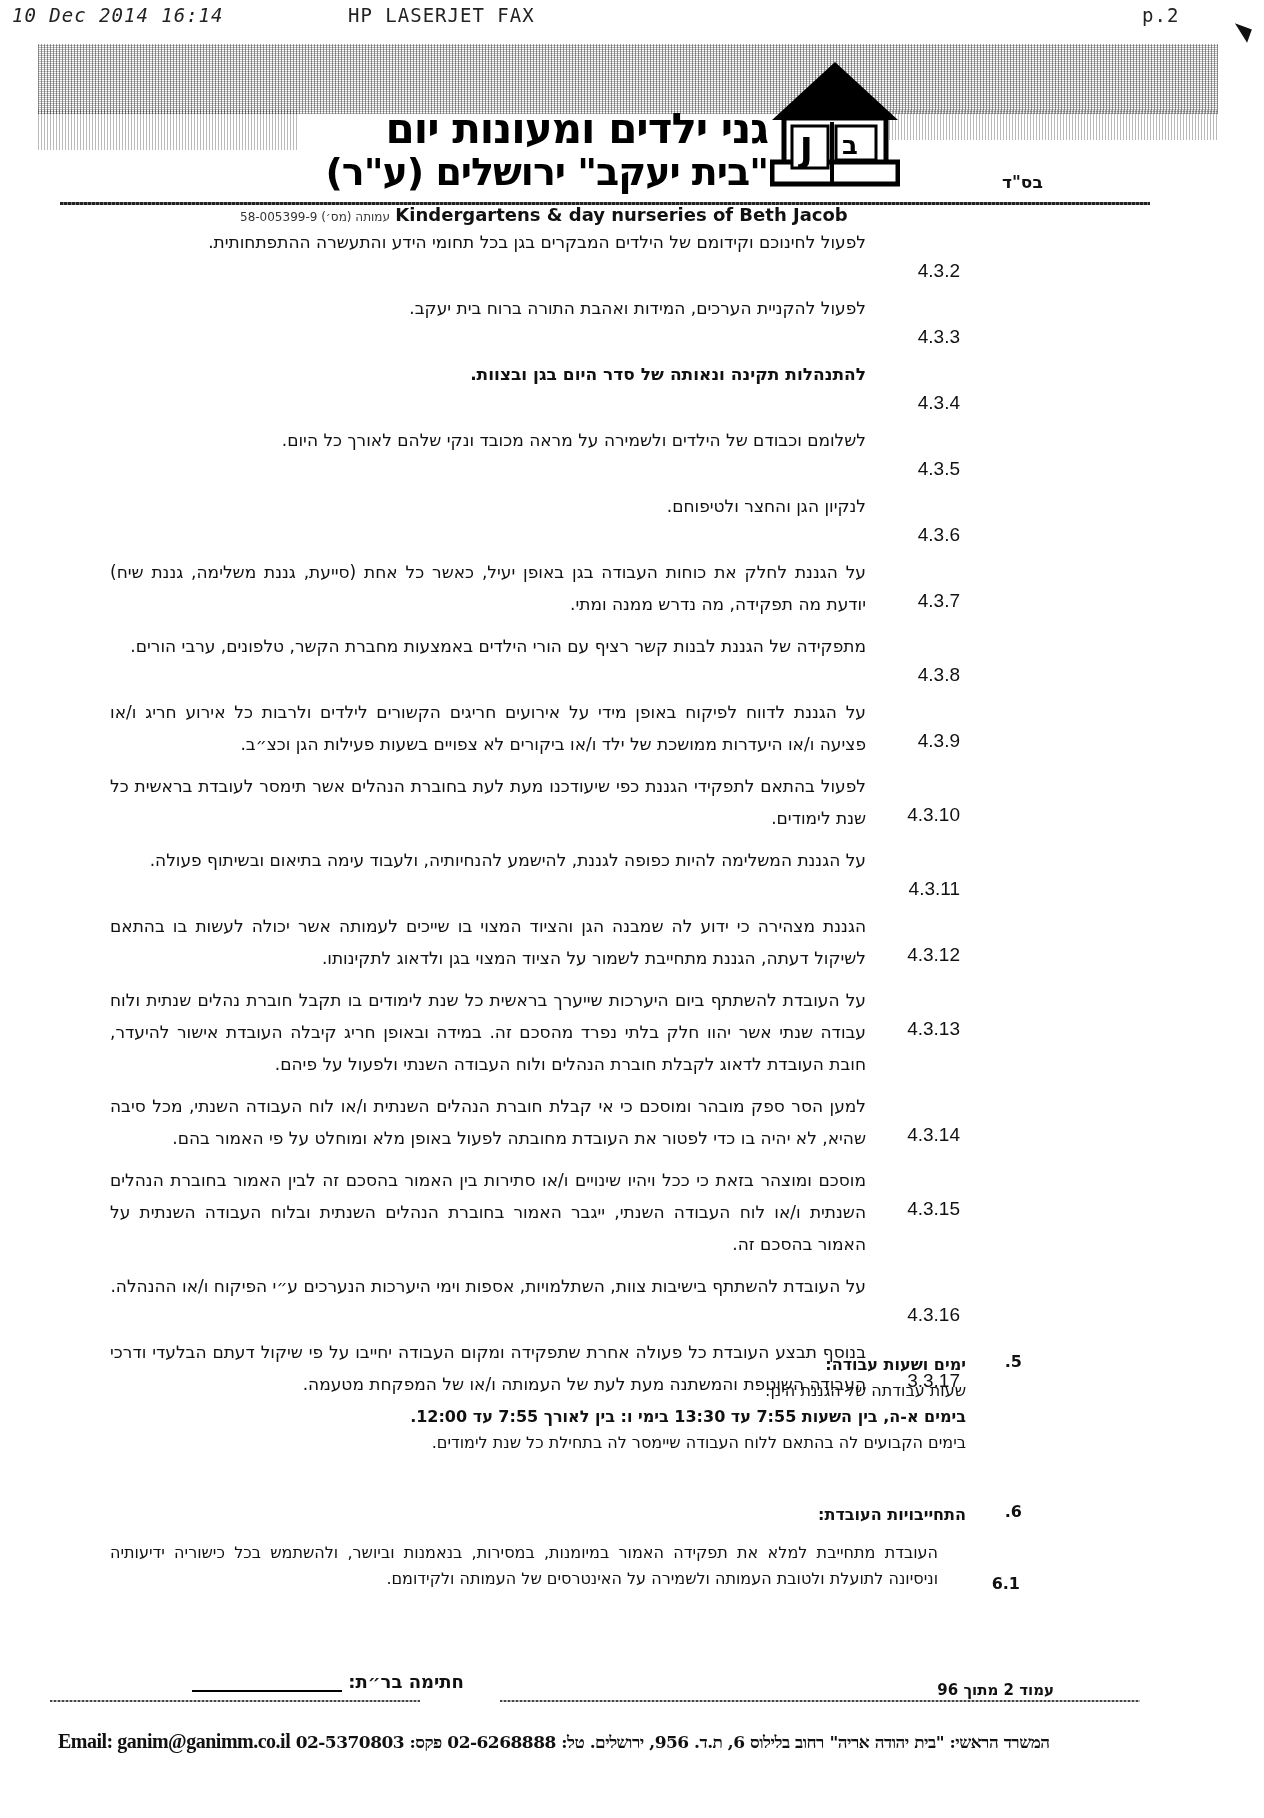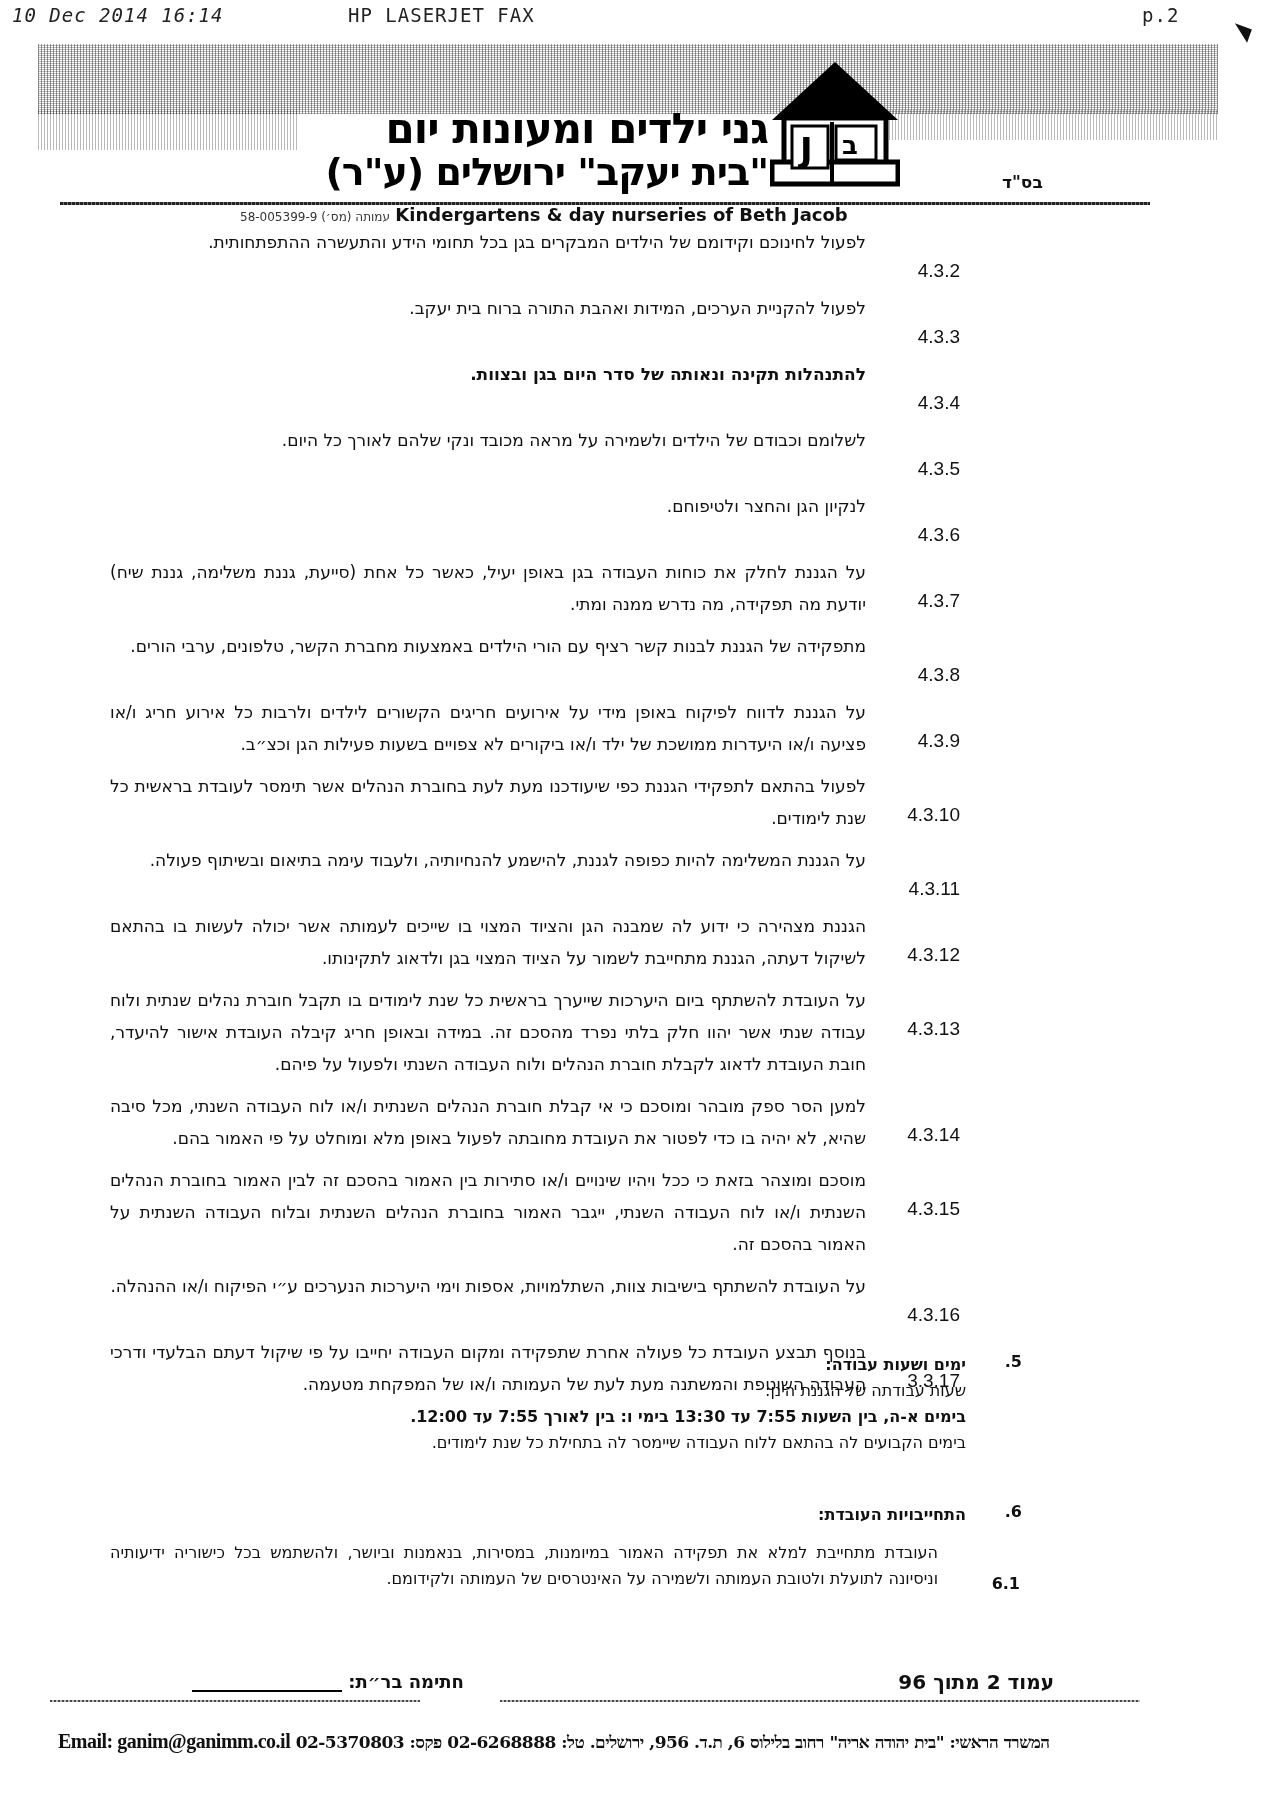--- a/index.html
+++ b/index.html
@@ -44,21 +44,21 @@
     font-family: "DejaVu Sans", sans-serif; font-size: 17px; line-height: 32px; padding-right: 22px; }
   .clause.bold .clause-text { font-weight: bold; }
   .sec { position: absolute; right: 238px; direction: rtl; width: 880px; }
   .sec-row { display: flex; flex-direction: row; direction: rtl; }
   .sec-num { width: 56px; flex: 0 0 56px; text-align: right; direction: ltr;
     font-family: "DejaVu Sans", sans-serif; font-weight: bold; font-size: 16px; padding-right: 4px; }
   .sec-title { font-family: "DejaVu Sans", sans-serif; font-weight: bold; font-size: 16px; line-height: 26px; }
   .sec-line { font-family: "DejaVu Sans", sans-serif; font-size: 16px; line-height: 26px; padding-right: 60px; direction: rtl; }
   .sec-line b { font-weight: bold; margin-top: 44px; }
   .footer-row { position: absolute; top: 1670px; left: 0; width: 1264px; height: 30px; direction: rtl; }
-  .page-count { position: absolute; right: 210px; top: 0; font-family: "DejaVu Sans", sans-serif; font-weight: bold; font-size: 20px; text-align: right; }
+  .page-count { position: absolute; right: 210px; top: 11px; font-family: "DejaVu Sans", sans-serif; font-weight: bold; font-size: 15px; text-align: right; }
   .signature { position: absolute; right: 800px; top: 0; font-family: "DejaVu Sans", sans-serif; font-weight: bold; font-size: 18px; display: flex; align-items: flex-end; }
   .sig-line { display: inline-block; width: 150px; border-bottom: 2px solid #000; height: 20px; margin-right: 6px; }
   .rule-bottom-left { position: absolute; left: 50px; top: 1700px; width: 370px; height: 2px;
     background: repeating-linear-gradient(90deg, #444 0 2px, #bbb 2px 4px); }
   .rule-bottom-right { position: absolute; left: 500px; top: 1700px; width: 640px; height: 2px;
     background: repeating-linear-gradient(90deg, #444 0 2px, #bbb 2px 4px); }
   .address { position: absolute; top: 1730px; left: 58px; width: 1108px; white-space: nowrap;
     font-family: "DejaVu Serif", serif; font-weight: bold; font-size: 17px; letter-spacing: -0.5px; }
   .address .email { font-family: "Liberation Serif", serif; font-size: 20px; }
   .address .addr-he { direction: rtl; unicode-bidi: embed; }

